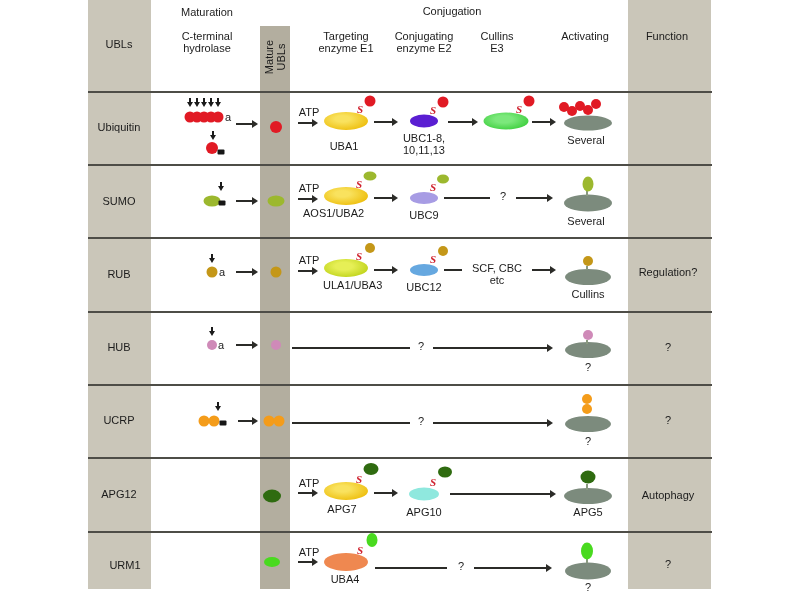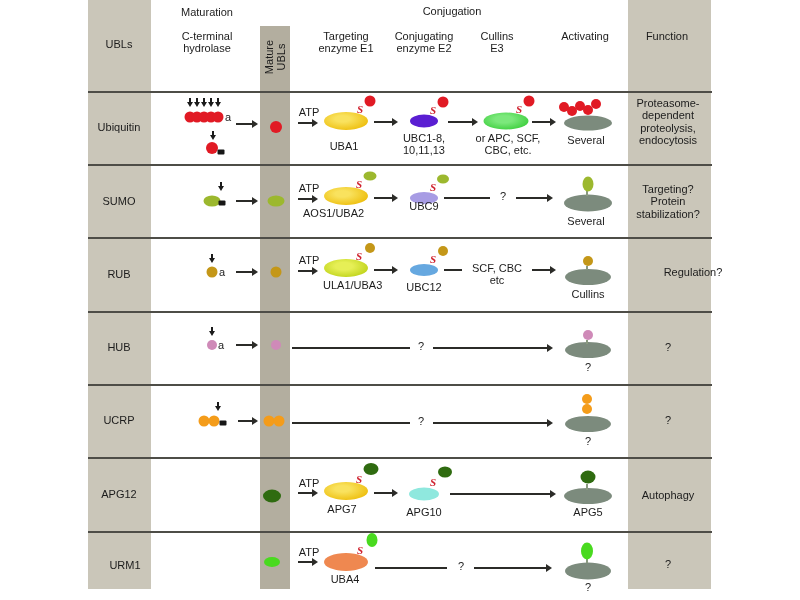--- a/index.html
+++ b/index.html
@@ -94,56 +94,53 @@
   <div class="t" style="left:344px;top:140px">UBA1</div>
   <i class="a" style="left:374px;top:121px;width:18px"></i>
   <i class="e f-pur" style="left:424px;top:121px;width:28px;height:13px"></i>
   <span class="s" style="left:433px;top:110px">S</span>
   <i class="e f-red" style="left:443px;top:102px;width:11px;height:11px"></i>
   <div class="t w" style="left:424px;top:132px;width:56px">UBC1-8, 10,11,13</div>
   <i class="a" style="left:448px;top:121px;width:24px"></i>
   <i class="e f-grn" style="left:506px;top:121px;width:45px;height:17px"></i>
   <span class="s" style="left:519px;top:109px">S</span>
   <i class="e f-red" style="left:529px;top:101px;width:11px;height:11px"></i>
-  <div class="t w" style="left:508px;top:132px;width:88px">or APC, SCF, CBC, etc.</div>
   <i class="a" style="left:532px;top:121px;width:18px"></i>
   <i class="e f-sub" style="left:588px;top:123px;width:48px;height:15px"></i>
   <i class="e f-red" style="left:564px;top:107px;width:10px;height:10px"></i>
   <i class="e f-red" style="left:572px;top:111px;width:10px;height:10px"></i>
   <i class="e f-red" style="left:580px;top:106px;width:10px;height:10px"></i>
   <i class="e f-red" style="left:588px;top:110px;width:10px;height:10px"></i>
   <i class="e f-red" style="left:596px;top:104px;width:10px;height:10px"></i>
   <div class="t" style="left:586px;top:134px">Several</div>
-  <div class="t w" style="left:668px;top:97px;width:84px">Proteasome-dependent proteolysis, endocytosis</div>
 
   <div class="t" style="left:119px;top:195px">SUMO</div>
   <i class="e f-sgr" style="left:212px;top:201px;width:17px;height:11px"></i>
   <i class="tail" style="left:222px;top:203px"></i>
   <i class="d" style="left:221px;top:182px;height:4px"></i>
   <i class="a" style="left:236px;top:200px;width:16px"></i>
   <i class="e f-sgr" style="left:276px;top:201px;width:17px;height:11px"></i>
   <div class="t" style="left:309px;top:182px">ATP</div>
   <i class="a" style="left:298px;top:198px;width:14px"></i>
   <i class="e f-yel" style="left:346px;top:196px;width:44px;height:18px"></i>
   <span class="s" style="left:359px;top:184px">S</span>
   <i class="e f-sgr" style="left:370px;top:176px;width:13px;height:9px"></i>
   <div class="t w" style="left:323px;top:207px;width:40px">AOS1/UBA2</div>
   <i class="a" style="left:374px;top:197px;width:18px"></i>
   <i class="e f-lav" style="left:424px;top:198px;width:28px;height:12px"></i>
   <span class="s" style="left:433px;top:187px">S</span>
   <i class="e f-sgr" style="left:443px;top:179px;width:12px;height:9px"></i>
-  <div class="t" style="left:424px;top:200px">UBC9</div>
+  <div class="t" style="left:424px;top:209px">UBC9</div>
   <i class="l" style="left:444px;top:197px;width:46px"></i>
   <div class="t" style="left:503px;top:190px">?</div>
   <i class="a" style="left:516px;top:197px;width:31px"></i>
   <i class="e f-sub" style="left:588px;top:203px;width:48px;height:17px"></i>
   <i class="stem" style="left:587px;top:190px;height:6px"></i>
   <i class="e f-sgr" style="left:588px;top:184px;width:11px;height:15px"></i>
   <div class="t" style="left:586px;top:215px">Several</div>
-  <div class="t w" style="left:668px;top:183px;width:84px">Targeting? Protein stabilization?</div>
 
   <div class="t" style="left:119px;top:268px">RUB</div>
   <i class="e f-olv" style="left:212px;top:272px;width:11px;height:11px"></i>
   <div class="t" style="left:222px;top:266px">a</div>
   <i class="d" style="left:212px;top:254px;height:4px"></i>
   <i class="a" style="left:236px;top:271px;width:16px"></i>
   <i class="e f-olv" style="left:276px;top:272px;width:11px;height:11px"></i>
   <div class="t" style="left:309px;top:254px">ATP</div>
   <i class="a" style="left:298px;top:270px;width:14px"></i>
   <i class="e f-ylg" style="left:346px;top:268px;width:44px;height:18px"></i>
@@ -155,21 +152,21 @@
   <span class="s" style="left:433px;top:259px">S</span>
   <i class="e f-olv" style="left:443px;top:251px;width:10px;height:10px"></i>
   <div class="t" style="left:424px;top:281px">UBC12</div>
   <i class="l" style="left:444px;top:269px;width:18px"></i>
   <div class="t w" style="left:497px;top:262px;width:60px">SCF, CBC etc</div>
   <i class="a" style="left:532px;top:269px;width:18px"></i>
   <i class="e f-sub" style="left:588px;top:277px;width:46px;height:16px"></i>
   <i class="stem" style="left:587px;top:266px;height:4px"></i>
   <i class="e f-olv" style="left:588px;top:261px;width:10px;height:10px"></i>
   <div class="t" style="left:588px;top:288px">Cullins</div>
-  <div class="t" style="left:693px;top:266px">Regulation?</div>
+  <div class="t" style="left:668px;top:266px">Regulation?</div>
 
   <div class="t" style="left:119px;top:341px">HUB</div>
   <i class="e f-pnk" style="left:212px;top:345px;width:10px;height:10px"></i>
   <div class="t" style="left:221px;top:339px">a</div>
   <i class="d" style="left:212px;top:327px;height:4px"></i>
   <i class="a" style="left:236px;top:344px;width:16px"></i>
   <i class="e f-pnk" style="left:276px;top:345px;width:10px;height:10px"></i>
   <i class="l" style="left:292px;top:347px;width:118px"></i>
   <div class="t" style="left:421px;top:340px">?</div>
   <i class="a" style="left:433px;top:347px;width:114px"></i>

